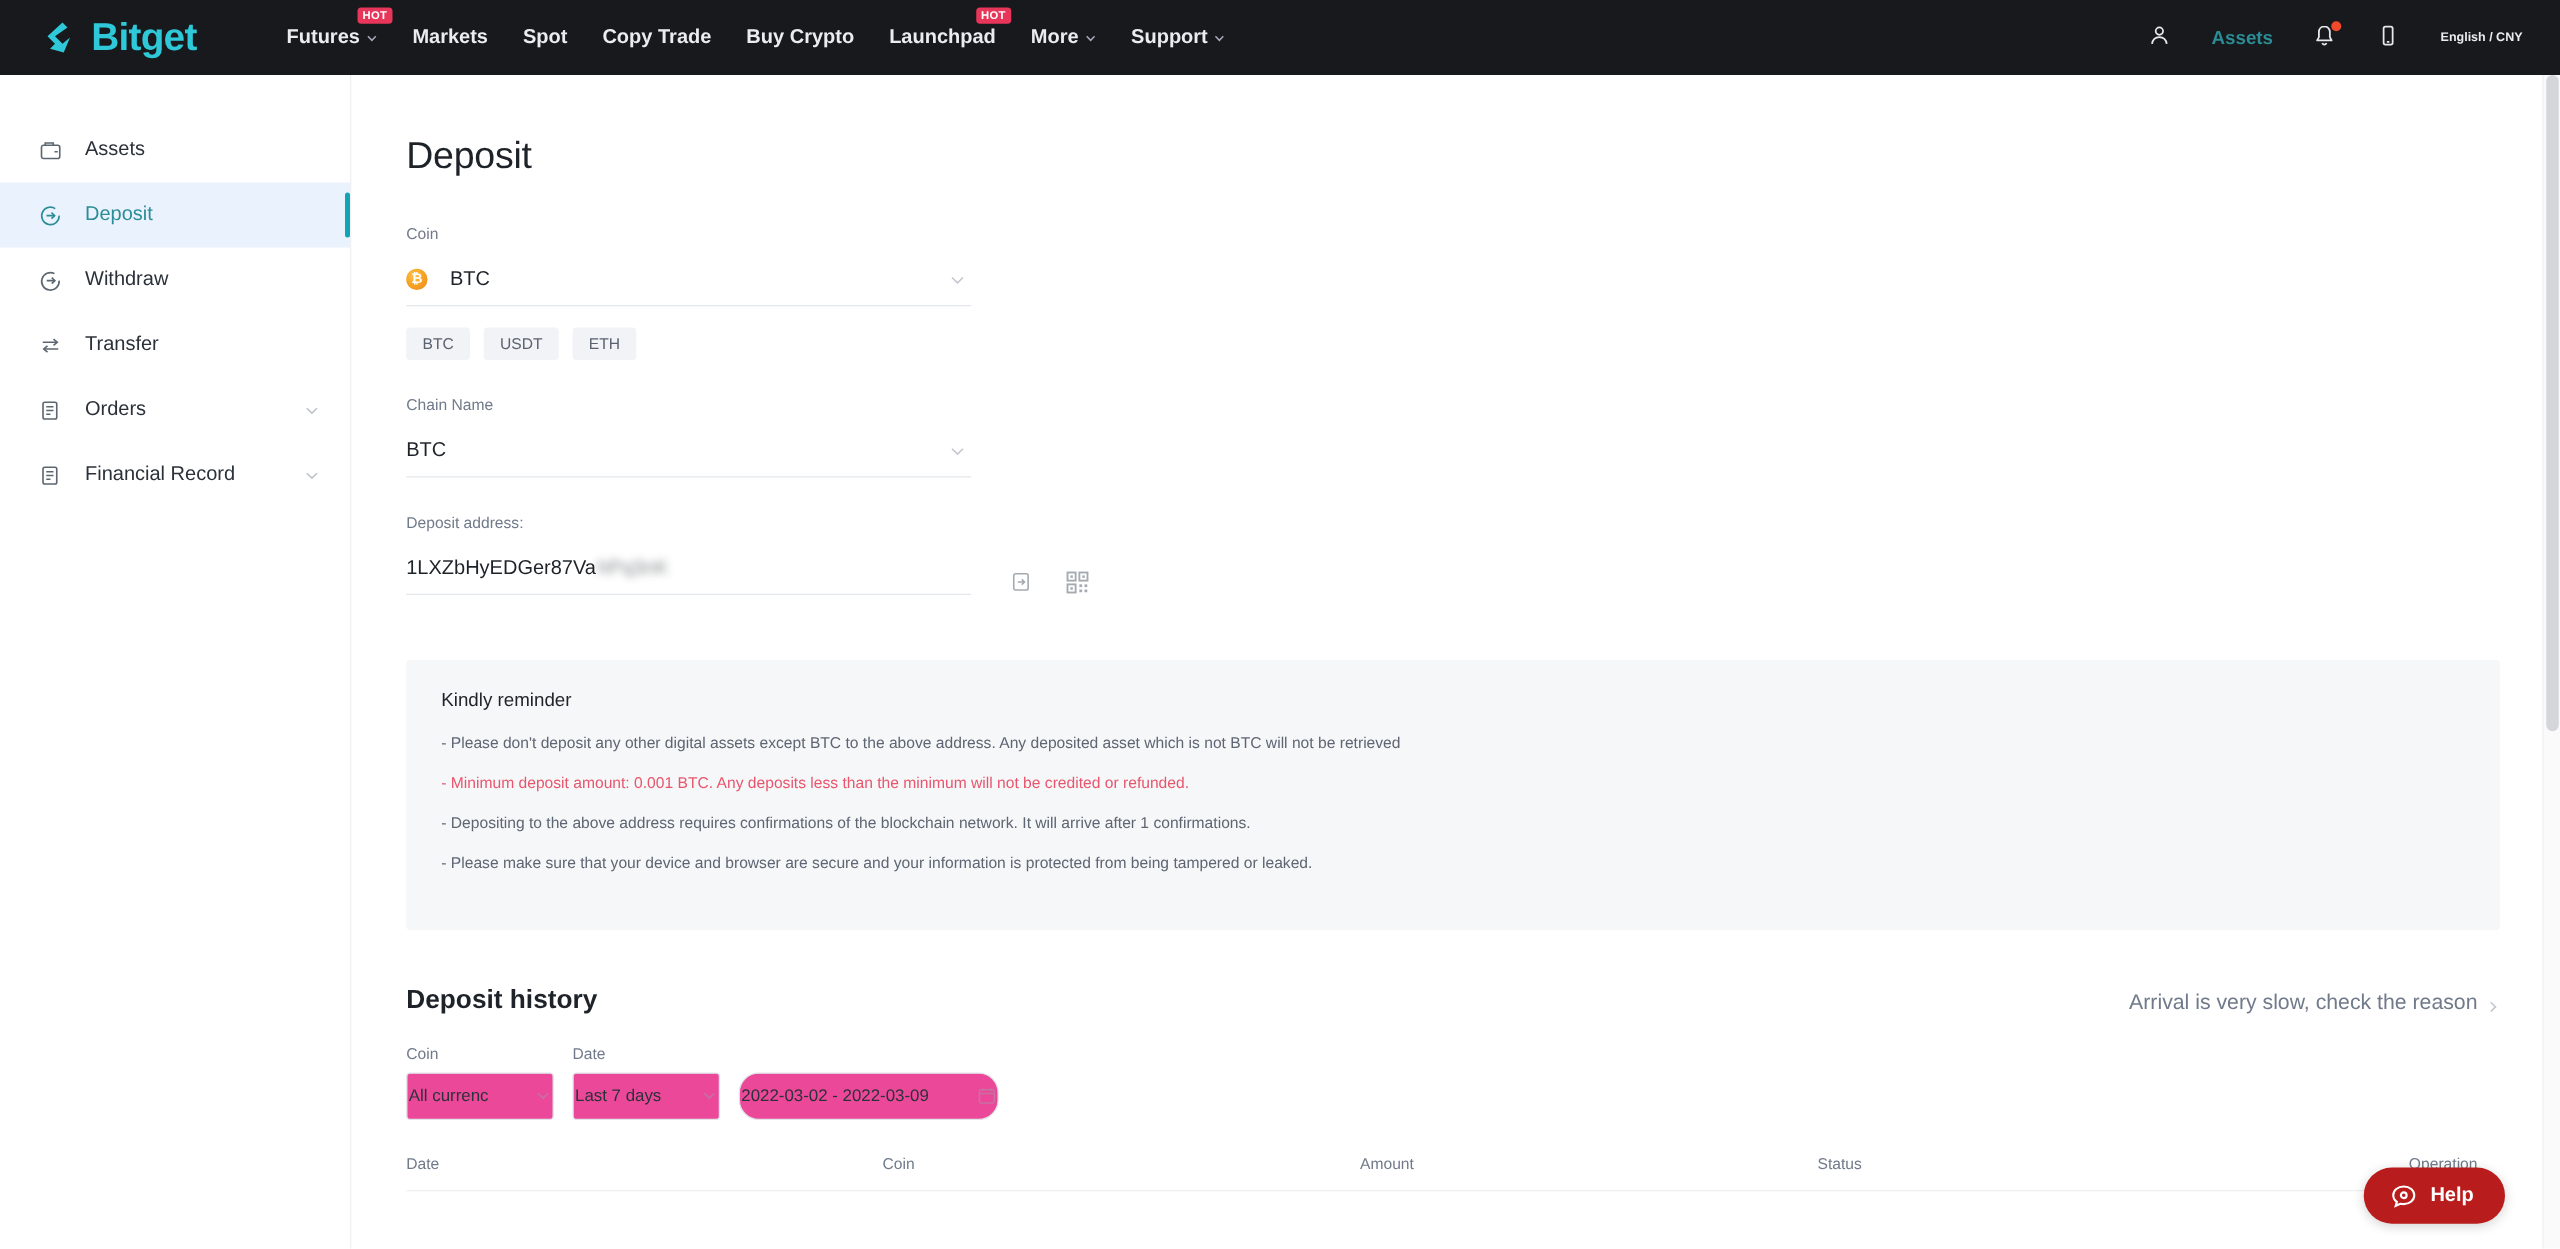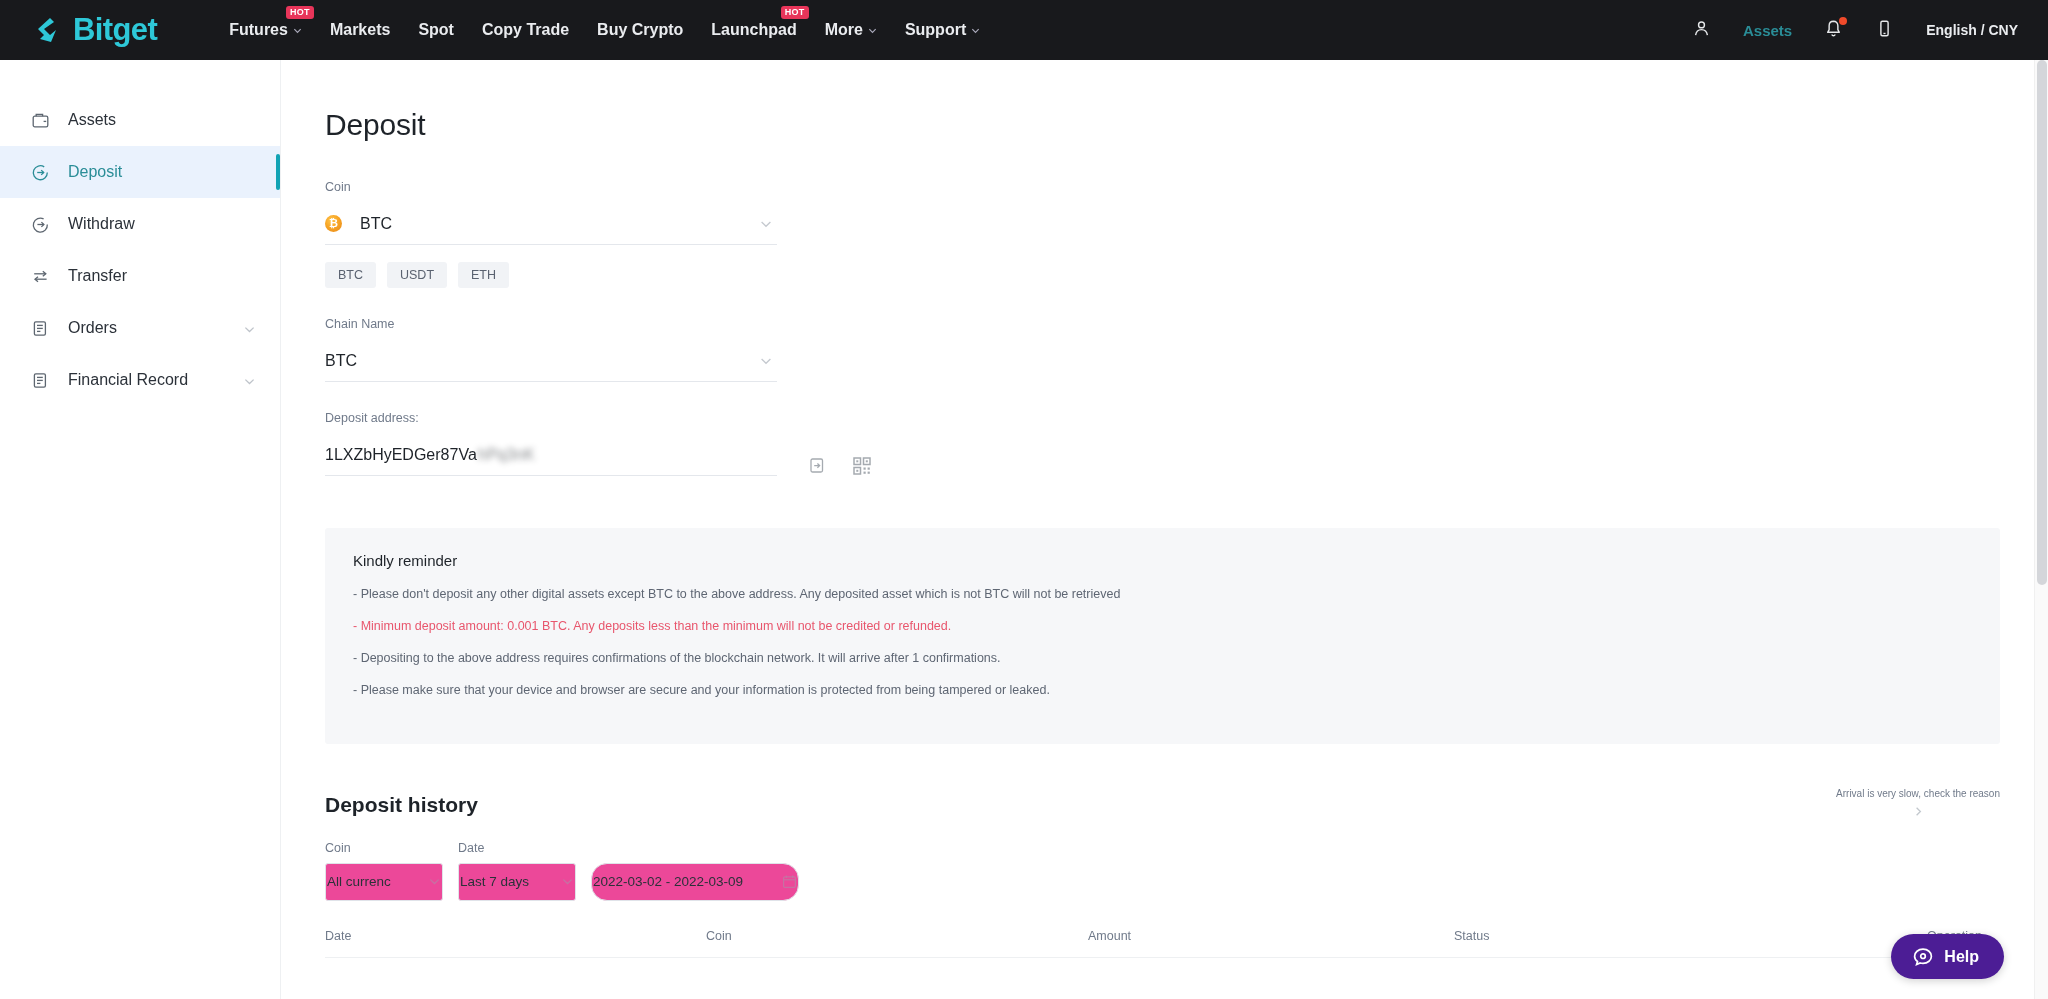--- a/index.html
+++ b/index.html
@@ -40,21 +40,21 @@
 
   .header-right {
     margin-left:auto; display:flex; align-items:center; gap:0px;
   }
   .hr-item {
     display:flex; align-items:center; justify-content:center;
     padding:0 16px; height:60px; cursor:pointer; position:relative;
     color:#eaecef; font-size:14.5px; font-weight:600; white-space:nowrap;
   }
   .hr-item.assets { color:#2a8d97; font-size:15px; }
-  .hr-item.lang { font-size:14px; padding-right:6px;text-align:center; }
+  .hr-item.lang { font-size:10px; padding-right:6px;text-align:center; }
   .notif-dot {
     position:absolute; top:17px; right:12px;
     width:8px; height:8px; border-radius:50%; background:#f04a2a;
   }
 
   
   .body-wrap { display:flex; height:939px; position:relative; }
 
   
   .sidebar {
@@ -136,22 +136,22 @@
   }
   .reminder-line:last-child { margin-bottom:18px; }
   .reminder-line.warn { color:#e8566d; }
 
   
   .hist-head {
     display:flex; align-items:flex-end; margin-top:44px; margin-right:24px;
   }
   .hist-title { font-size:21px; font-weight:700; color:#1e2329; }
   .hist-link {
-    margin-left:auto; font-size:10px; color:#707a8a;
-    display:flex; align-items:center; gap:7px; cursor:pointer;flex-direction:column;
+    margin-left:auto; font-size:17px; color:#707a8a;
+    display:flex; align-items:center; gap:7px; cursor:pointer;
   }
   .hist-link-chev { width:11px; height:11px; opacity:.6; }
 
   .filters { display:flex; align-items:flex-end; gap:15px; margin-top:24px; }
   .filter-group { display:flex; flex-direction:column; }
   .filter-cap { font-size:12.5px; color:#707a8a; margin-bottom:8px; }
   .filter-box {
     height:38px; border:1px solid #e0e3e9; border-radius:3px;
     display:flex; align-items:center; padding:0 1px;
     font-size:13.5px; color:#2b3139; background:#ec4899; cursor:pointer;
@@ -171,21 +171,21 @@
   .th { font-size:12.5px; color:#707a8a; }
   .th.c-date { width:381px; }
   .th.c-coin { width:382px; }
   .th.c-amt  { width:366px; }
   .th.c-stat { width:456px; }
   .th.c-op   { flex:1; text-align:right; padding-right:18px; }
 
   
   .help-btn {
     position:absolute; right:44px; bottom:20px;
-    background:#4c1d95; color:#fff;
+    background:#b91c1c; color:#fff;
     height:45px; border-radius:23px;
     display:flex; align-items:center; gap:10px;
     padding:0 25px 0 21px; cursor:pointer;
     box-shadow:0 2px 9px rgba(0,0,0,.18);
     z-index:60;
   }
   .help-icon { width:22px; height:22px; }
   .help-label { font-size:16px; font-weight:700; }
 
   

